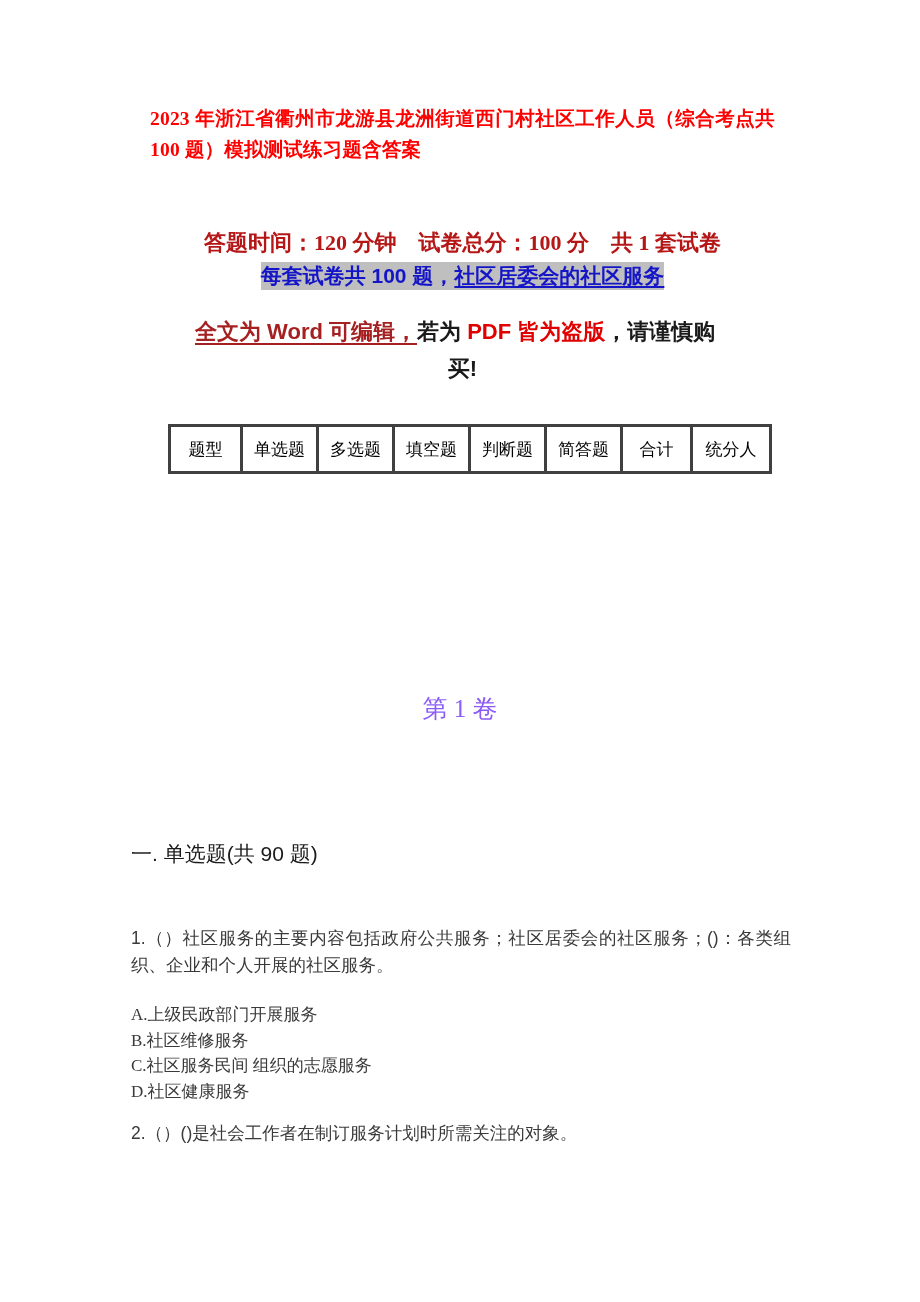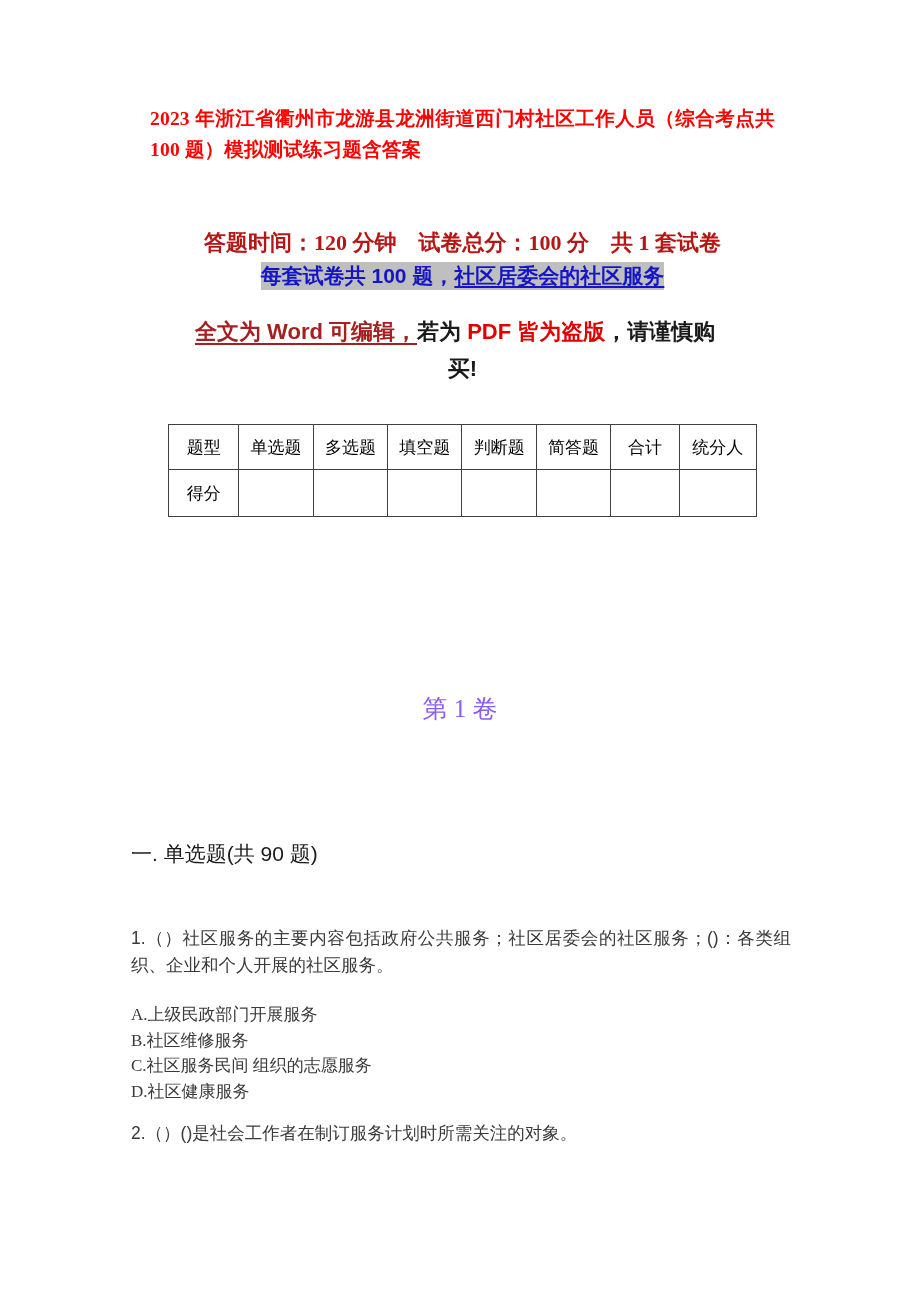--- a/index.html
+++ b/index.html
@@ -114,21 +114,21 @@
   
   .score-table {
     position: absolute;
     left: 168px;
     top: 424px;
     width: 589px;
     border-collapse: collapse;
     table-layout: fixed;
   }
   .score-table td {
-    border: 1px solid #404040;
+    border: 3px solid #404040;
     text-align: center;
     font-size: 17px;
     font-family: "Liberation Serif", "DejaVu Serif", serif;
     color: #000;
     padding: 0;
   }
   .score-table tr.head td { height: 44px; }
   .score-table tr.body td { height: 46px; }
   .score-table td.c0 { width: 69px; }
   .score-table td.c1,
@@ -209,30 +209,20 @@
       <tr class="head">
         <td class="c0">题型</td>
         <td class="c1">单选题</td>
         <td class="c2">多选题</td>
         <td class="c3">填空题</td>
         <td class="c4">判断题</td>
         <td class="c5">简答题</td>
         <td class="c6">合计</td>
         <td class="c7">统分人</td>
       </tr>
-      <tr class="body">
-        <td class="c0">得分</td>
-        <td class="c1"></td>
-        <td class="c2"></td>
-        <td class="c3"></td>
-        <td class="c4"></td>
-        <td class="c5"></td>
-        <td class="c6"></td>
-        <td class="c7"></td>
-      </tr>
     </tbody>
   </table>
 
   <div class="volume-heading">第 1 卷</div>
 
   <div class="section-heading">一. 单选题(共 90 题)</div>
 
   <div class="question q1">1.（）社区服务的主要内容包括政府公共服务；社区居委会的社区服务；()：各类组织、企业和个人开展的社区服务。</div>
 
   <div class="options">

